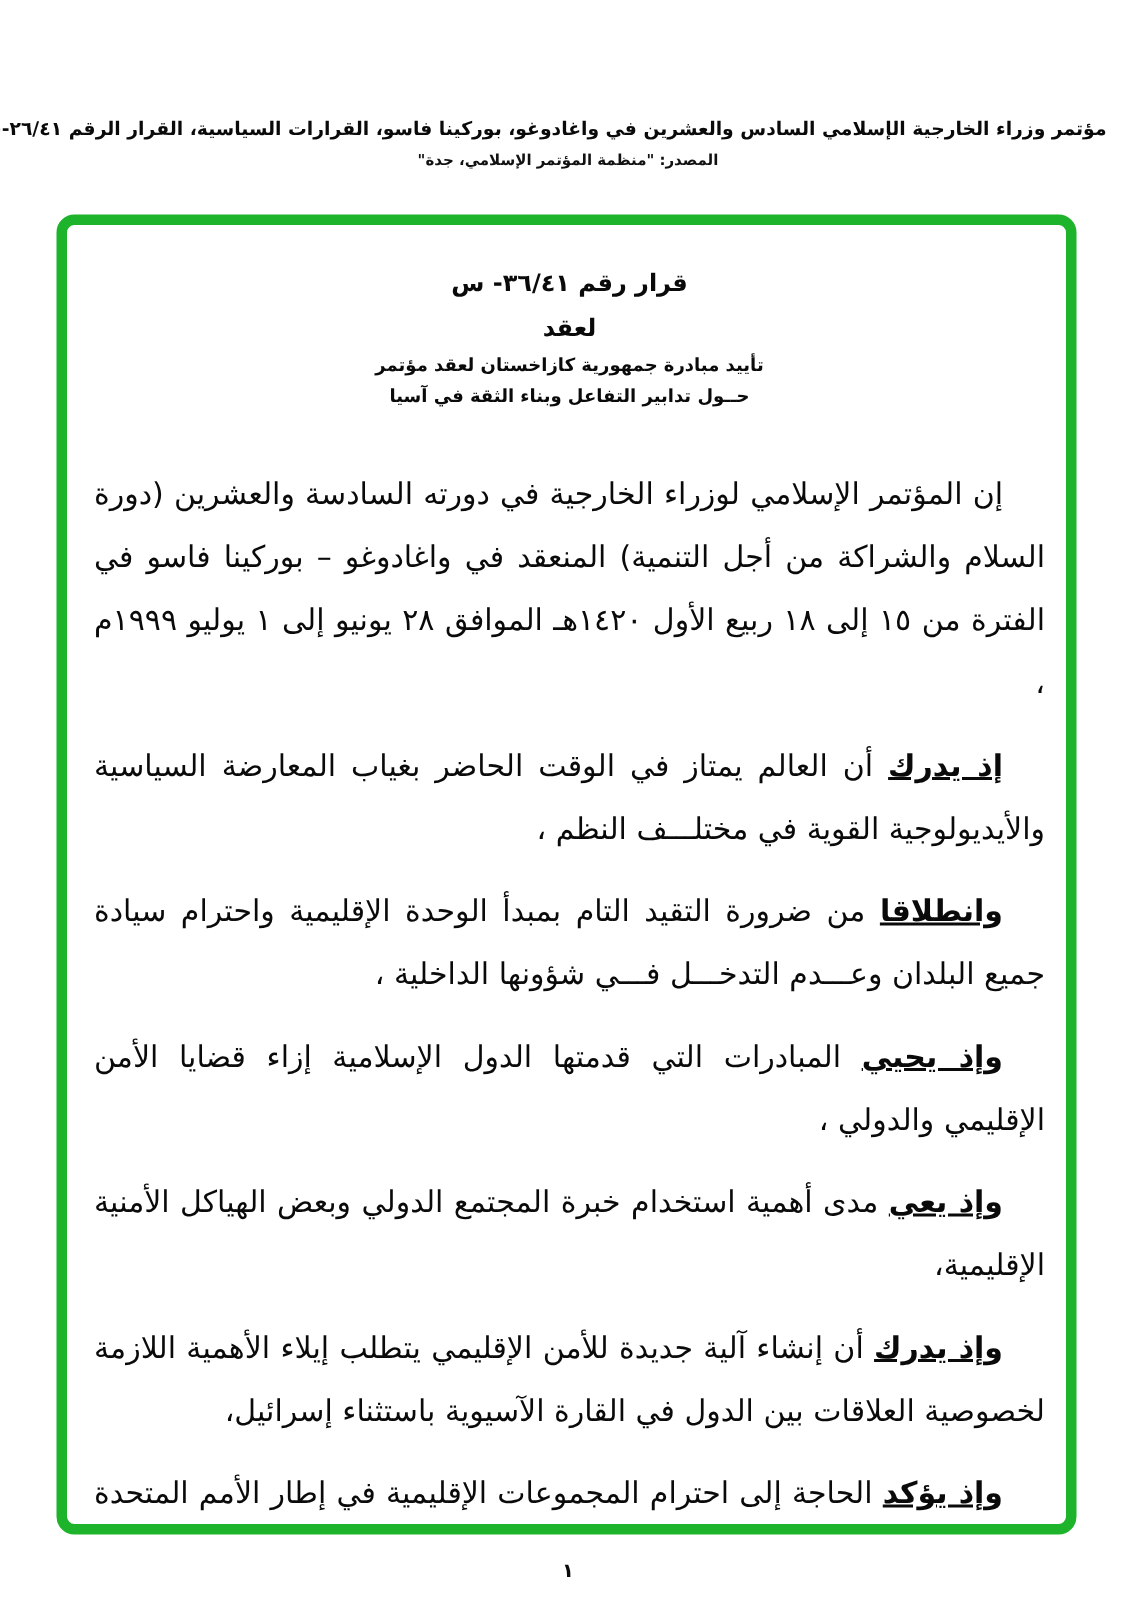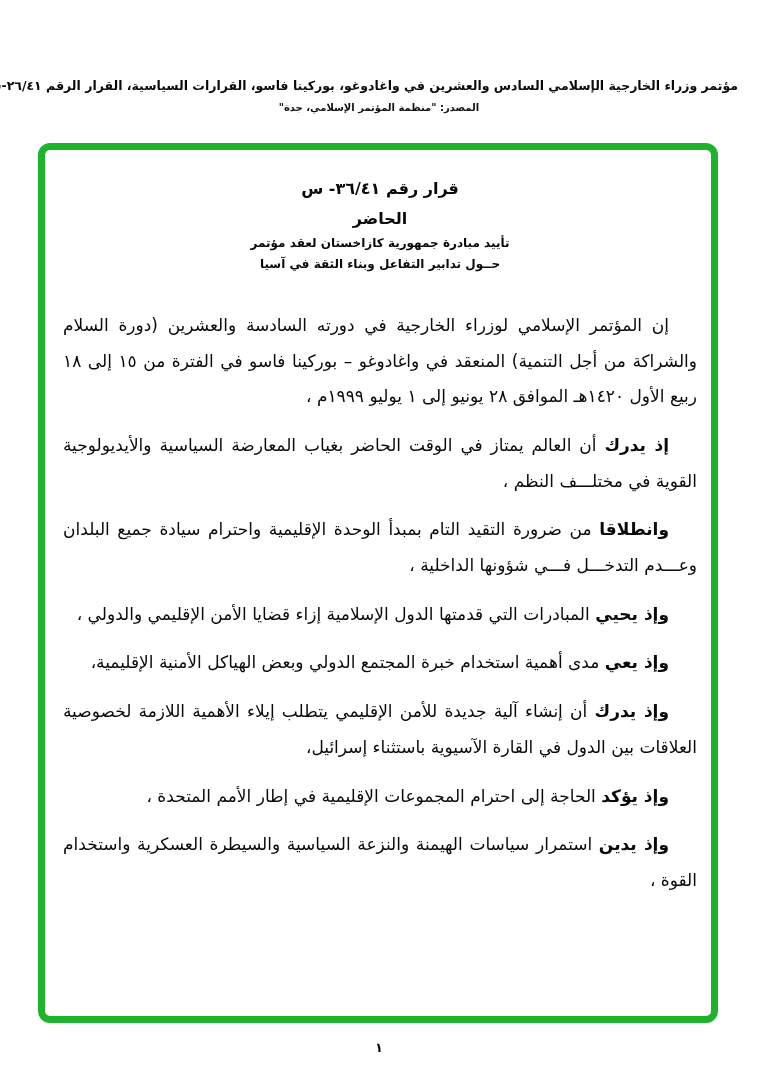--- a/index.html
+++ b/index.html
@@ -56,28 +56,29 @@
     font-size: 16px;
     font-weight: bold;
     line-height: 1.85;
   }
   .title-line-lg {
     font-size: 12px;
     font-weight: bold;
     line-height: 1.7;
   }
   .body-text p {
-    font-size: 17px;
+    font-size: 20px;
     line-height: 2.1;
     text-align: justify;
     margin: 0 0 13px 0;
     text-indent: 28px;
   }
   .body-text .lead {
     font-weight: bold;
+    text-decoration: underline;
   }
   .page-number {
     position: absolute;
     top: 1040px;
     left: 0;
     right: 0;
     text-align: center;
     font-size: 13px;
     font-weight: bold;
   }
@@ -85,21 +86,21 @@
 </head>
 <body style="background: rgb(255, 255, 255);">
 
 <div class="doc-header">مؤتمر وزراء الخارجية الإسلامي السادس والعشرين في واغادوغو، بوركينا فاسو، القرارات السياسية، القرار الرقم ٢٦/٤١-س</div>
 <div class="doc-source">المصدر:  "منظمة المؤتمر الإسلامي، جدة"</div>
 
 <div class="resolution-box" style="border-color: rgb(29, 179, 42);">
 
   <div class="title-block">
     <div class="title-line-sm">قرار رقم ٣٦/٤١- س</div>
-    <div class="title-line-sm">الحاضر</div>
+    <div class="title-line-sm">لعقد</div>
     <div class="title-line-lg">تأييد مبادرة جمهورية كازاخستان لعقد مؤتمر</div>
     <div class="title-line-lg">حــول  تدابير التفاعل وبناء الثقة في آسيا</div>
   </div>
 
   <div class="body-text">
     <p><span>إن المؤتمر الإسلامي لوزراء الخارجية في دورته السادسة والعشرين (دورة السلام والشراكة من أجل التنمية) المنعقد في واغادوغو – بوركينا فاسو في الفترة من ١٥ إلى ١٨ ربيع الأول ١٤٢٠هـ الموافق ٢٨ يونيو إلى ١ يوليو ١٩٩٩م ،</span></p>
 
     <p><span class="lead">إذ يدرك</span> <span>أن العالم يمتاز في الوقت الحاضر بغياب المعارضة السياسية والأيديولوجية القوية في مختلـــف النظم ،</span></p>
     <p><span class="lead">وانطلاقا</span> <span>من ضرورة التقيد التام بمبدأ الوحدة الإقليمية واحترام سيادة جميع البلدان وعـــدم التدخـــل فـــي شؤونها الداخلية ،</span></p>
     <p><span class="lead">وإذ يحيي</span> <span>المبادرات التي قدمتها الدول الإسلامية إزاء قضايا الأمن الإقليمي والدولي ،</span></p>

